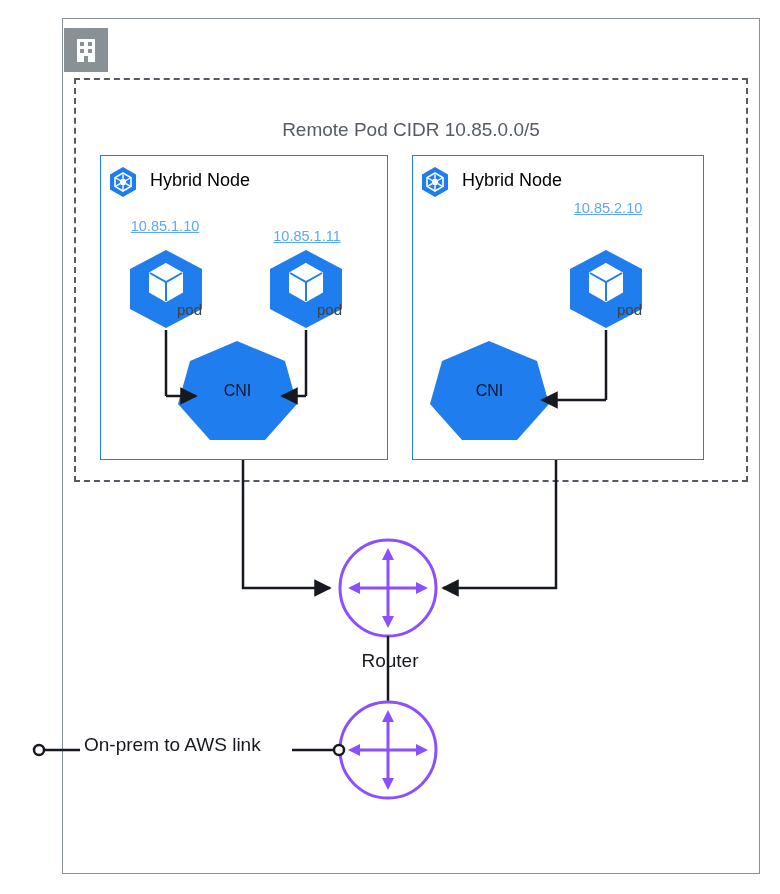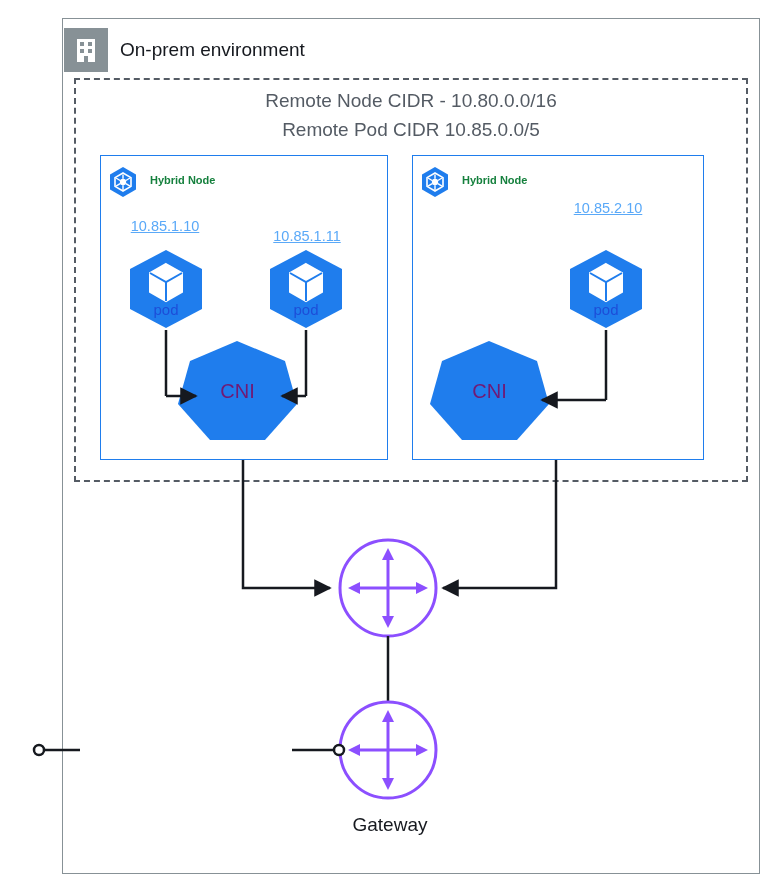--- a/index.html
+++ b/index.html
@@ -68,51 +68,51 @@
     background: #ffffff;
   }
   #node1 { left: 100px; top: 155px; width: 288px; height: 305px; }
   #node2 { left: 412px; top: 155px; width: 292px; height: 305px; }
 
   .k8s-badge { width: 34px; height: 34px; }
   #k8s1 { left: 106px; top: 165px; }
   #k8s2 { left: 418px; top: 165px; }
 
   .node-title {
-    color: #15803d;
-    font-size: 11px;
-    font-weight: bold;
+    color: #000000;
+    font-size: 18px;
+    font-weight: normal;
     line-height: 20px;
   }
   #node1-title { left: 150px; top: 170px; }
   #node2-title { left: 462px; top: 170px; }
 
   .pod-ip {
     color: #5aa9f8;
     font-size: 14.5px;
     text-align: center;
     text-decoration: underline;
   }
   #ip-1 { left: 110px; top: 218px; width: 110px; }
   #ip-2 { left: 252px; top: 228px; width: 110px; }
   #ip-3 { left: 548px; top: 200px; width: 120px; }
 
   .pod-label {
     position: absolute;
-    color: #1d4ed8;
+    color: #404040;
     font-size: 15px;
-    text-align: center;
+    text-align: right;
     width: 100%;
     bottom: 10px;
     left: 0;
   }
   .cni-label {
     position: absolute;
-    color: #701a75;
-    font-size: 20px;
+    color: #0f172a;
+    font-size: 16px;
     text-align: center;
     width: 100%;
     top: 50%;
     transform: translateY(-50%);
     left: 0;
   }
 
   .router-label {
     font-size: 19px;
     color: #16191f;
@@ -136,24 +136,22 @@
   <div class="abs" id="onprem-icon">
     <svg width="26" height="28" viewBox="0 0 26 28" aria-hidden="true">
       <rect x="4" y="3" width="18" height="23" fill="#ffffff"></rect>
       <rect x="7" y="6" width="4" height="4" fill="#879196"></rect>
       <rect x="15" y="6" width="4" height="4" fill="#879196"></rect>
       <rect x="7" y="13" width="4" height="4" fill="#879196"></rect>
       <rect x="15" y="13" width="4" height="4" fill="#879196"></rect>
       <rect x="11" y="20" width="4" height="6" fill="#879196"></rect>
     </svg>
   </div>
-  <div class="abs" id="onprem-title">On-prem environment</div>
 
   <div class="abs" id="remote-box"></div>
-  <div class="abs" id="remote-line1">Remote Node CIDR - 10.80.0.0/16</div>
   <div class="abs" id="remote-line2">Remote Pod CIDR 10.85.0.0/5</div>
 
   <div class="abs node-box" id="node1"></div>
   <div class="abs node-box" id="node2"></div>
 
   <div class="abs k8s-badge" id="k8s1">
     <svg width="34" height="34" viewBox="0 0 34 34" aria-hidden="true">
       <polygon points="17,2 30,9.5 30,24.5 17,32 4,24.5 4,9.5" fill="#1f7ded"></polygon>
       <polygon points="17,8 25,12.6 25,21.4 17,26 9,21.4 9,12.6" fill="none" stroke="#ffffff" stroke-width="1.6"></polygon>
       <circle cx="17" cy="17" r="3.2" fill="#ffffff"></circle>
@@ -286,15 +284,16 @@
     <span class="pod-label">pod</span>
   </div>
 
   <div class="abs" style="left:178px; top:341px; width:119px; height:99px;">
     <span class="cni-label">CNI</span>
   </div>
   <div class="abs" style="left:430px; top:341px; width:119px; height:99px;">
     <span class="cni-label">CNI</span>
   </div>
 
-  <div class="abs router-label" id="gateway-label">Gateway</div>
+  <div class="abs router-label" id="router-label">Router</div>
+  <div class="abs" id="link-label">On-prem to AWS link</div>
 
 </div>
 
 </body></html>

